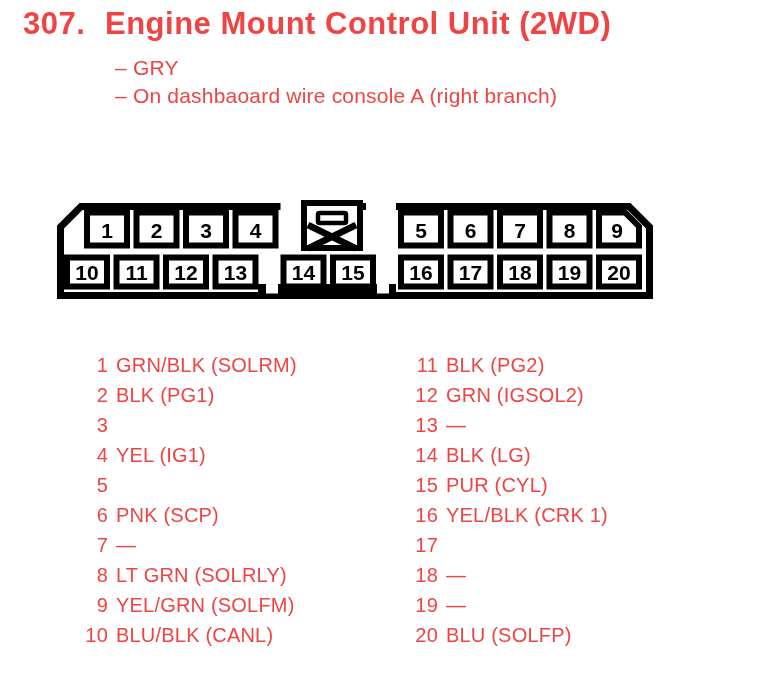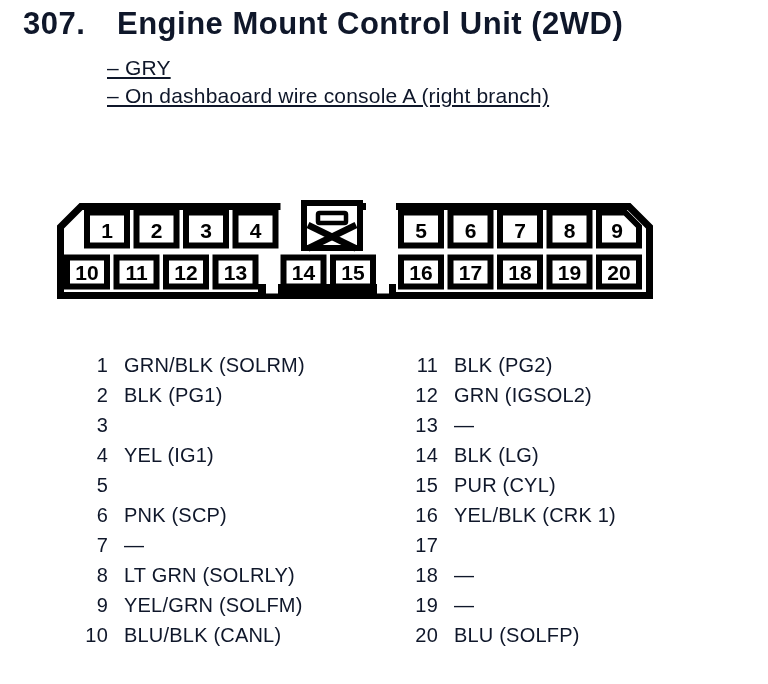--- a/index.html
+++ b/index.html
@@ -1,39 +1,38 @@
 <!DOCTYPE html>
 <html><head>
 <meta charset="utf-8">
 <style>
   html,body{margin:0;padding:0;}
   .page{
     position:relative;
     width:768px;height:684px;
     background:#ffffff;
-    color:#0f172a;
+    color:#ef4444;
     font-family:"Liberation Sans", sans-serif;
     overflow:hidden;
   }
   
   .title-num{
     position:absolute;left:23px;top:6px;
     font-size:31px;font-weight:bold;letter-spacing:.5px;
   }
   .title-text{
-    position:absolute;left:117px;top:6px;margin:0;
+    position:absolute;left:105px;top:6px;margin:0;
     font-size:31px;font-weight:bold;letter-spacing:.5px;
     white-space:nowrap;
   }
   .notes{
-    position:absolute;left:107px;top:54px;
+    position:absolute;left:115px;top:54px;
     margin:0;padding:0;list-style:none;
     font-size:21px;line-height:28.3px;letter-spacing:.2px;
     white-space:nowrap;
-    text-decoration:underline;
   }
   
   .connector-wrap{
     position:absolute;left:57px;top:200px;
     width:596px;height:104px;
   }
   .connector-wrap svg{display:block;}
   .cav-num{
     font-family:"Liberation Sans", sans-serif;
     font-size:21px;font-weight:bold;
@@ -46,21 +45,21 @@
   .pinlist-col.left{left:80px;}
   .pinlist-col.right{left:410px;}
   .pin-row{
     display:flex;align-items:center;
     height:30px;white-space:nowrap;
   }
   .pin-num{
     display:inline-block;width:28px;
     text-align:right;flex:0 0 28px;
   }
-  .pin-label{margin-left:16px;}
+  .pin-label{margin-left:8px;}
 </style>
 </head>
 <body>
 
 <div class="page">
 
   <span class="title-num">307.</span>
   <h1 class="title-text">Engine Mount Control Unit (2WD)</h1>
 
   <ul class="notes">

